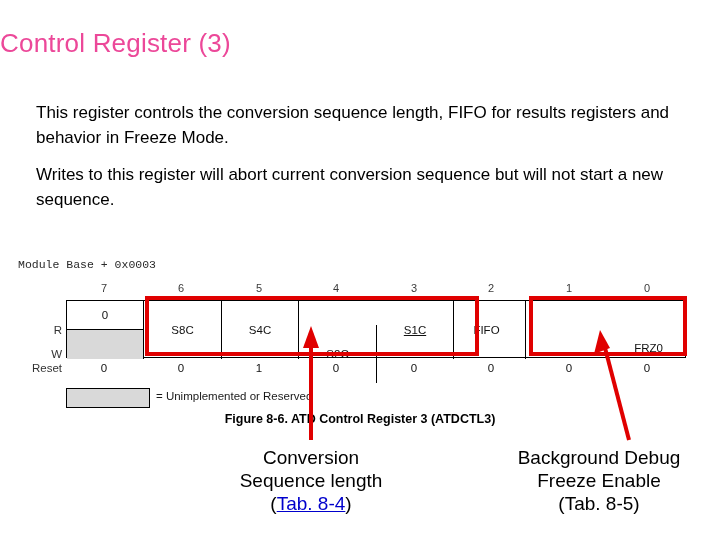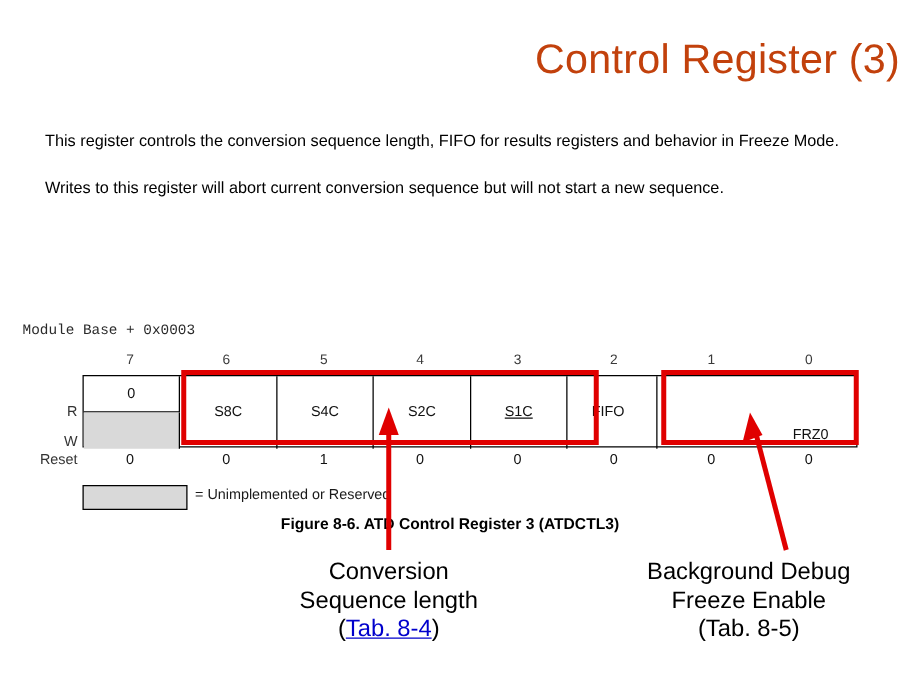--- a/index.html
+++ b/index.html
@@ -18,32 +18,32 @@
   .slide {
     position: relative;
     width: 720px;
     height: 540px;
   }
   .title {
     position: absolute;
     top: 28px;
     left: 0;
     width: 720px;
-    text-align: right;
-    font-size: 33px;
+    text-align: left;
+    font-size: 26px;
     font-weight: normal;
     letter-spacing: 0.2px;
-    color: #c2410c;
+    color: #ec4899;
   }
   .body-text {
     position: absolute;
     left: 36px;
     top: 100px;
     width: 660px;
-    font-size: 13px;
+    font-size: 17px;
     line-height: 25px;
     color: #000000;
   }
   .para {
     margin: 0 0 12px 0;
   }
   .para:last-child { margin-bottom: 0; }
 
   
   .figure {
@@ -244,21 +244,21 @@
       <div class="rowlabel" style="left:-50px; top:66px;">W</div>
       <div class="rowlabel" style="left:-50px; top:80px;">Reset</div>
 
       <div class="grid">
 
         <div class="cell rowR" style="left:0px; width:77px;">0</div>
         <div class="cell rowW shade" style="left:0px; width:77px;"></div>
 
         <div class="cell span2" style="left:77px; width:78px;">S8C</div>
         <div class="cell span2" style="left:155px; width:77px;">S4C</div>
-        <div class="cell span2" style="left:232px; width:78px;">S2C</div>
+        <div class="cell span2" style="left:232px; width:78px;margin-top:24px;">S2C</div>
         <div class="cell span2" style="left:310px; width:77px;text-decoration:underline;">S1C</div>
         <div class="cell span2" style="left:381px; width:78px;">FIFO</div>
         <div class="cell span2 last" style="left:543px; width:77px;margin-top:18px;">FRZ0</div>
       </div>
 
       <div class="reset-row">
         <span style="left:0px">0</span>
         <span style="left:77px">0</span>
         <span style="left:155px">1</span>
         <span style="left:232px">0</span>

